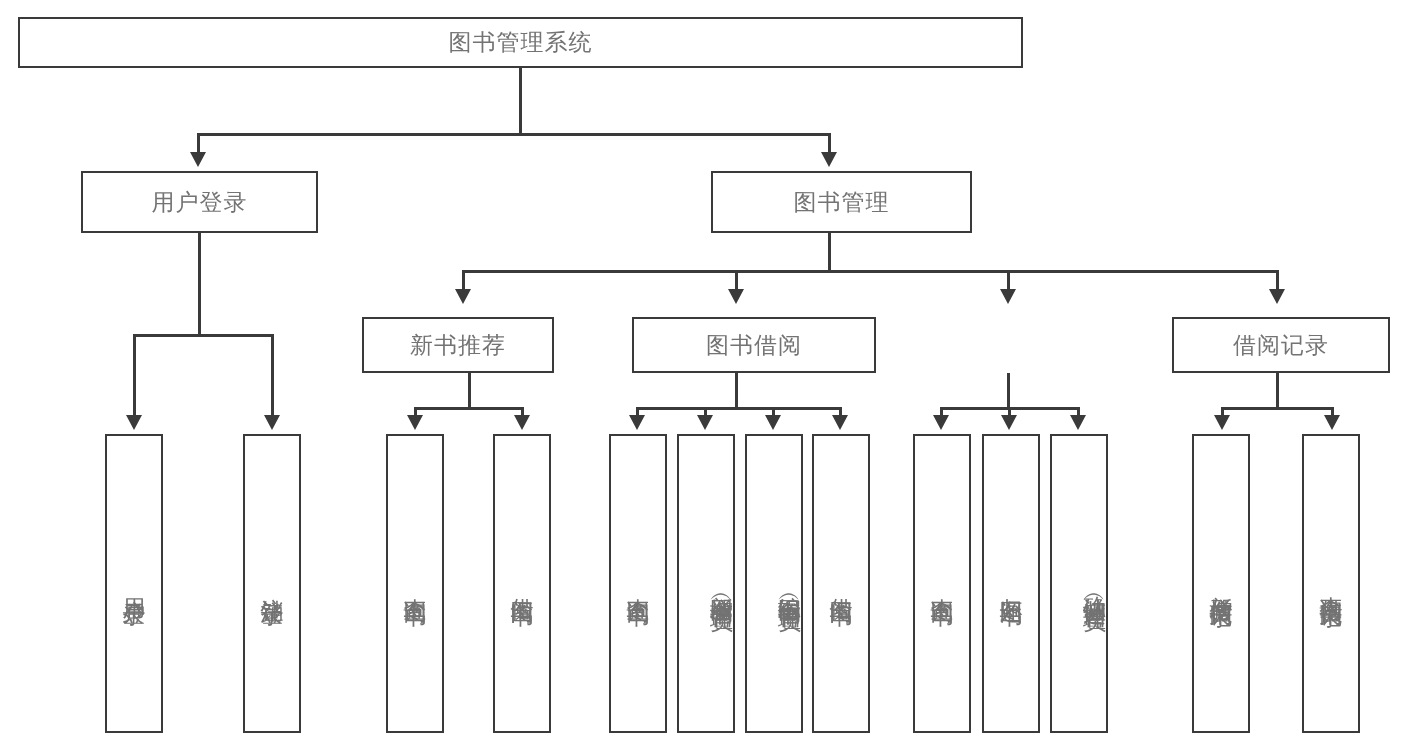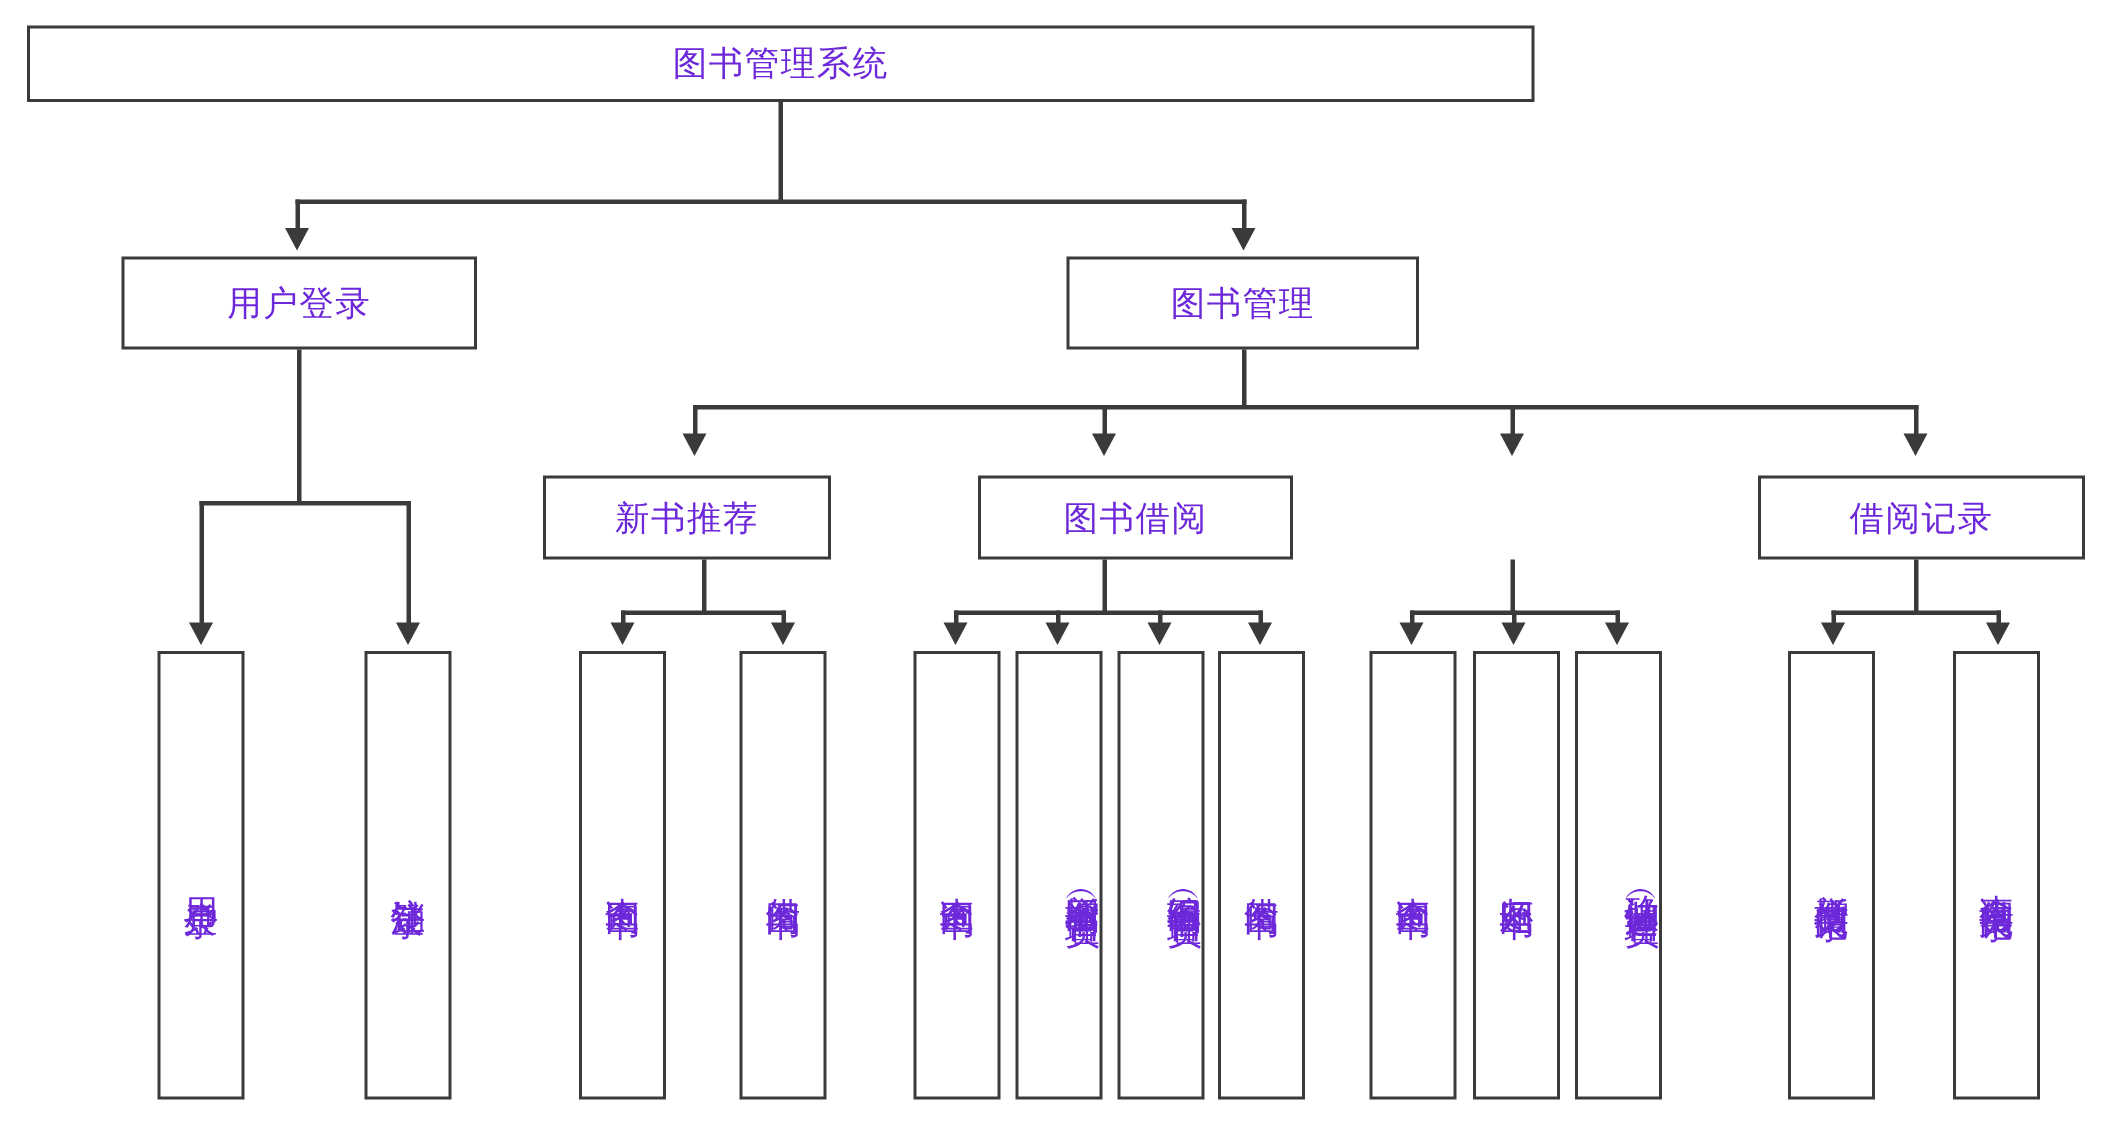--- a/index.html
+++ b/index.html
@@ -18,21 +18,21 @@
     overflow: hidden;
   }
   .node {
     position: absolute;
     box-sizing: border-box;
     border: 2px solid #3a3a3a;
     background: #ffffff;
     display: flex;
     align-items: center;
     justify-content: center;
-    color: #6d28d9;
+    color: #737373;
     font-family: Liberation Serif, serif;
   }
   .node.horiz {
     font-size: 23px;
     letter-spacing: 1px;
   }
   .node.vert {
     writing-mode: vertical-rl;
     text-orientation: upright;
     font-size: 23px;
@@ -91,21 +91,21 @@
   <div class="conn vline" style="left:197px; top:133px; width:3px; height:22px;"></div>
   <div class="arrow" style="left:190px; top:152px;"></div>
 
   <div class="conn vline" style="left:828px; top:133px; width:3px; height:22px;"></div>
   <div class="arrow" style="left:821px; top:152px;"></div>
 
   <div class="node horiz" style="left:81px; top:171px; width:237px; height:62px;">
     <span class="node-label">用户登录</span>
   </div>
 
-  <div class="node horiz" style="left:711px; top:171px; width:235px; height:62px;">
+  <div class="node horiz" style="left:711px; top:171px; width:261px; height:62px;">
     <span class="node-label">图书管理</span>
   </div>
 
   <div class="conn vline" style="left:198px; top:233px; width:3px; height:103px;"></div>
   <div class="conn hline" style="left:133px; top:334px; width:141px; height:3px;"></div>
   <div class="conn vline" style="left:133px; top:334px; width:3px; height:84px;"></div>
   <div class="arrow" style="left:126px; top:415px;"></div>
   <div class="conn vline" style="left:271px; top:334px; width:3px; height:84px;"></div>
   <div class="arrow" style="left:264px; top:415px;"></div>
 
@@ -116,21 +116,21 @@
   <div class="conn vline" style="left:735px; top:270px; width:3px; height:22px;"></div>
   <div class="arrow" style="left:728px; top:289px;"></div>
   <div class="conn vline" style="left:1007px; top:270px; width:3px; height:22px;"></div>
   <div class="arrow" style="left:1000px; top:289px;"></div>
   <div class="conn vline" style="left:1276px; top:270px; width:3px; height:22px;"></div>
   <div class="arrow" style="left:1269px; top:289px;"></div>
 
   <div class="node horiz" style="left:362px; top:317px; width:192px; height:56px;">
     <span class="node-label">新书推荐</span>
   </div>
-  <div class="node horiz" style="left:652px; top:317px; width:210px; height:56px;">
+  <div class="node horiz" style="left:632px; top:317px; width:244px; height:56px;">
     <span class="node-label">图书借阅</span>
   </div>
   <div class="node horiz" style="left:1172px; top:317px; width:218px; height:56px;">
     <span class="node-label">借阅记录</span>
   </div>
 
   <div class="conn vline" style="left:468px; top:373px; width:3px; height:37px;"></div>
   <div class="conn hline" style="left:414px; top:407px; width:110px; height:3px;"></div>
   <div class="conn vline" style="left:414px; top:407px; width:3px; height:11px;"></div>
   <div class="arrow" style="left:407px; top:415px;"></div>

